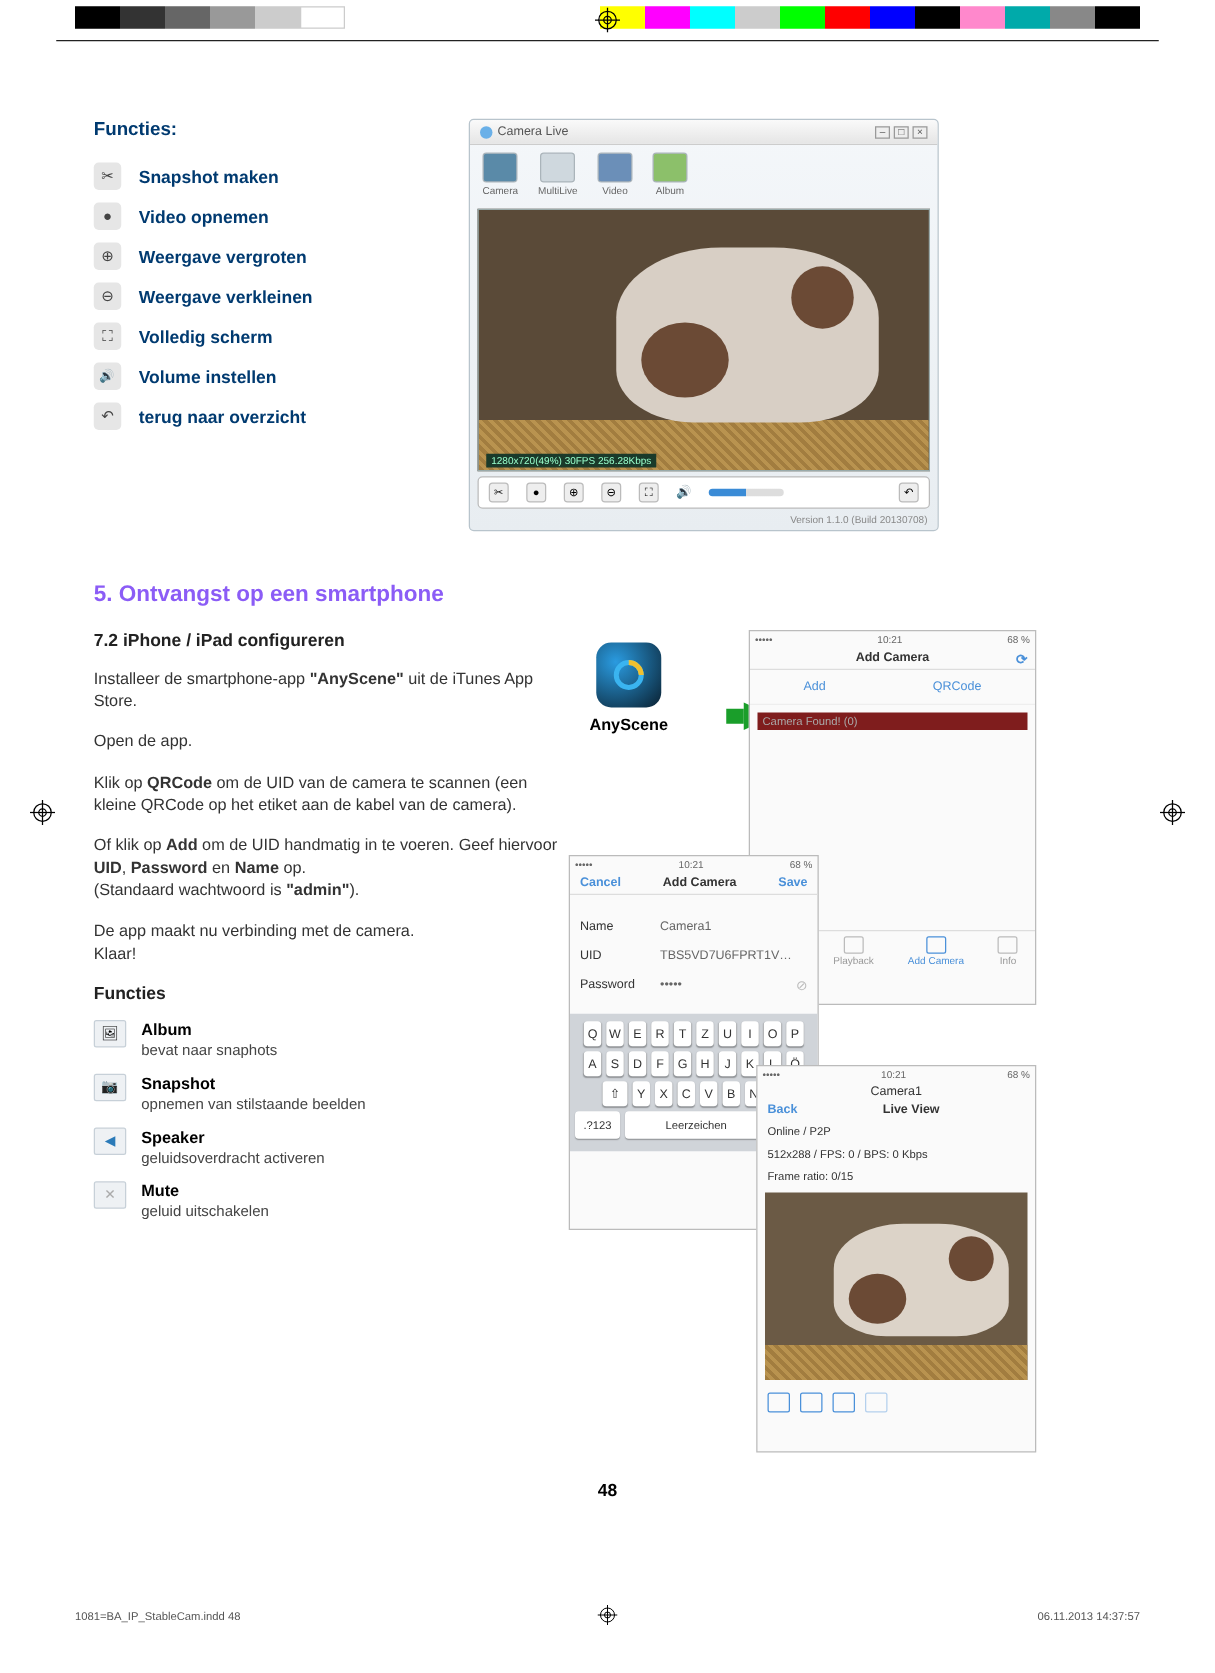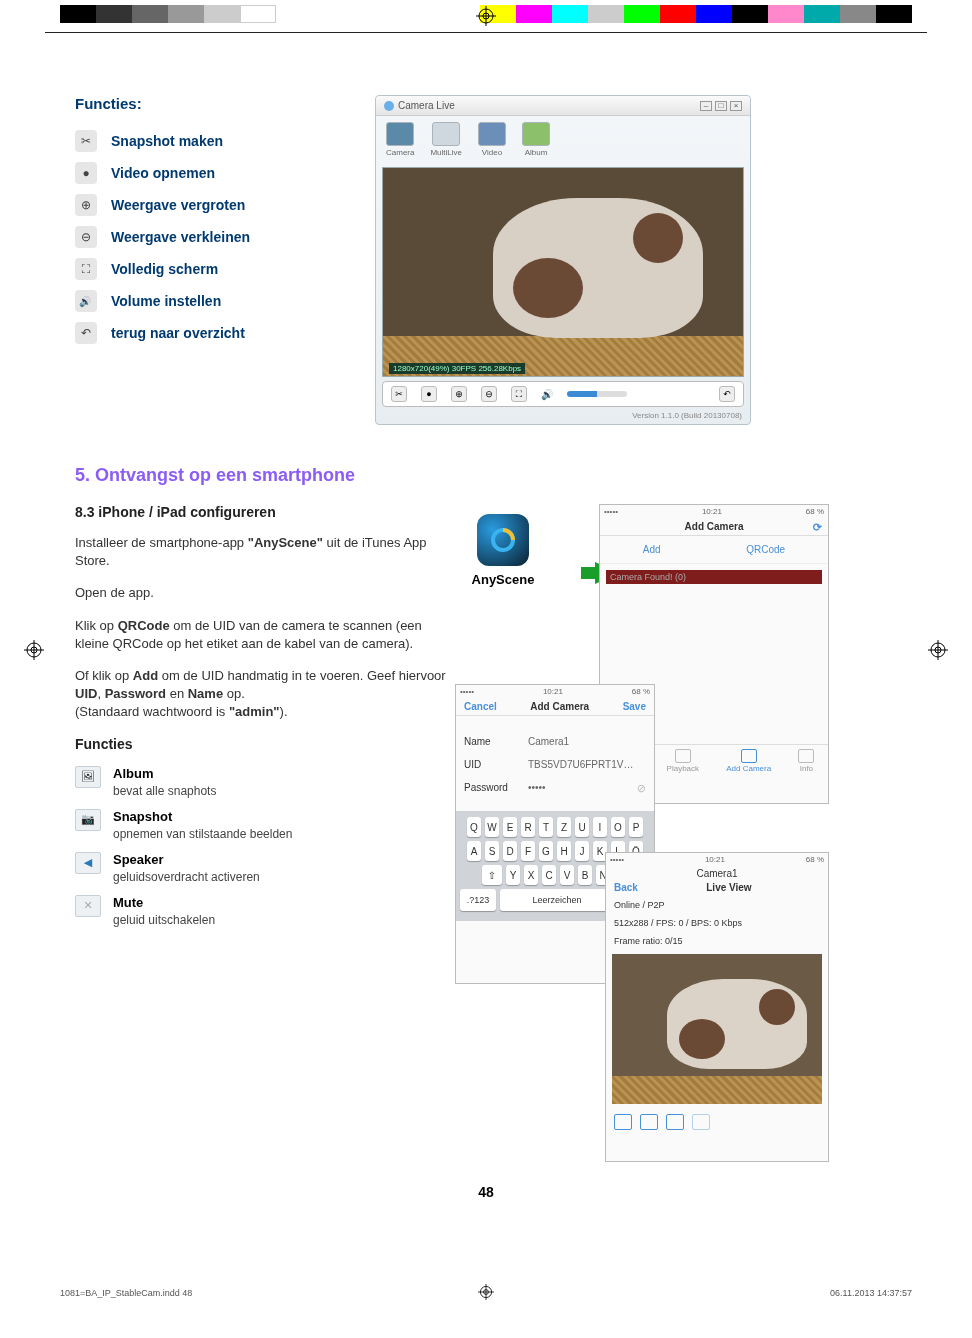--- a/index.html
+++ b/index.html
@@ -245,32 +245,33 @@
       </div>
       <div class="ver-text">Version 1.1.0 (Build 20130708)</div>
     </div>
   </div>
 </div>
 
 <h2 class="section">5. Ontvangst op een smartphone</h2>
 
 <div class="two-col">
   <div class="col-left" style="flex:0 0 380px">
-    <h4 class="sub">8.3 iPhone / iPad configureren</h4>
+    <h4 class="sub">7.2 iPhone / iPad configureren</h4>
     <div class="body-text">
       <p><span>Installeer de smartphone-app </span><strong>"AnyScene"</strong><span> uit de iTunes App Store.</span></p>
       <p>Open de app.</p>
       <p><span>Klik op </span><strong>QRCode</strong><span> om de UID van de camera te scannen (een kleine QRCode op het etiket aan de kabel van de camera).</span></p>
       <p><span>Of klik op </span><strong>Add</strong><span> om de UID handmatig in te voeren. Geef hiervoor </span><strong>UID</strong><span>, </span><strong>Password</strong><span> en </span><strong>Name</strong><span> op.</span><br><span>(Standaard wachtwoord is </span><strong>"admin"</strong><span>).</span></p>
+      <p><span>De app maakt nu verbinding met de camera.</span><br><span>Klaar!</span></p>
     </div>
     <h4 class="sub" style="margin-top:8px">Functies</h4>
     <ul class="func2-list">
       <li>
               <span class="fic">🖼</span>
-              <span class="ftxt"><strong>Album</strong><span>bevat alle snaphots</span></span>
+              <span class="ftxt"><strong>Album</strong><span>bevat naar snaphots</span></span>
             </li>
       <li>
               <span class="fic" style="color:#2a7ab8">📷</span>
               <span class="ftxt"><strong>Snapshot</strong><span>opnemen van stilstaande beelden</span></span>
             </li>
       <li>
               <span class="fic" style="color:#2a7ab8">◀</span>
               <span class="ftxt"><strong>Speaker</strong><span>geluidsoverdracht activeren</span></span>
             </li>
       <li>

